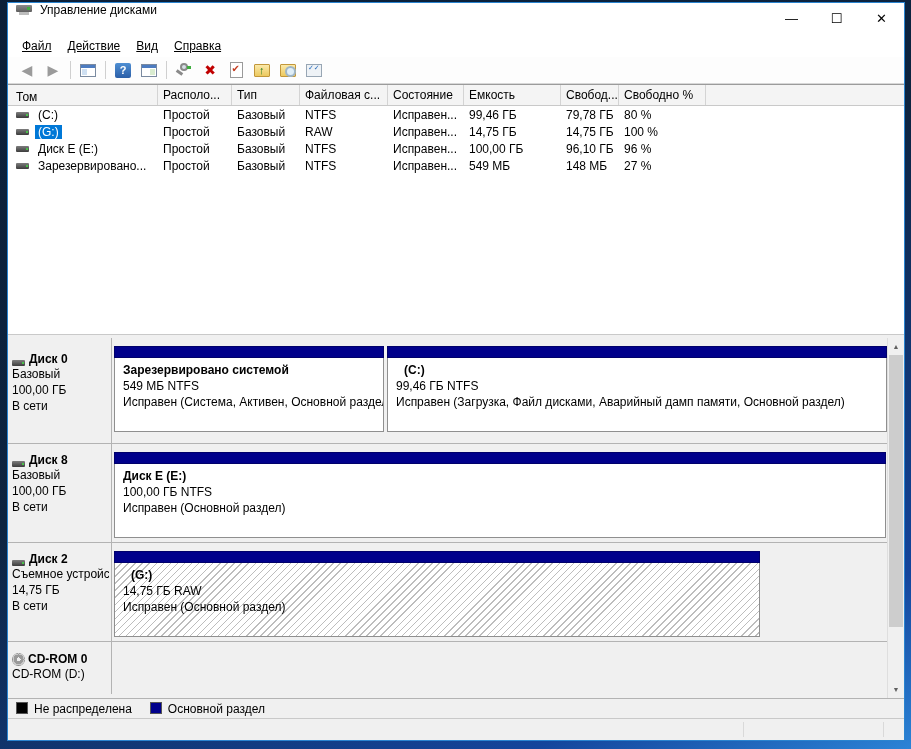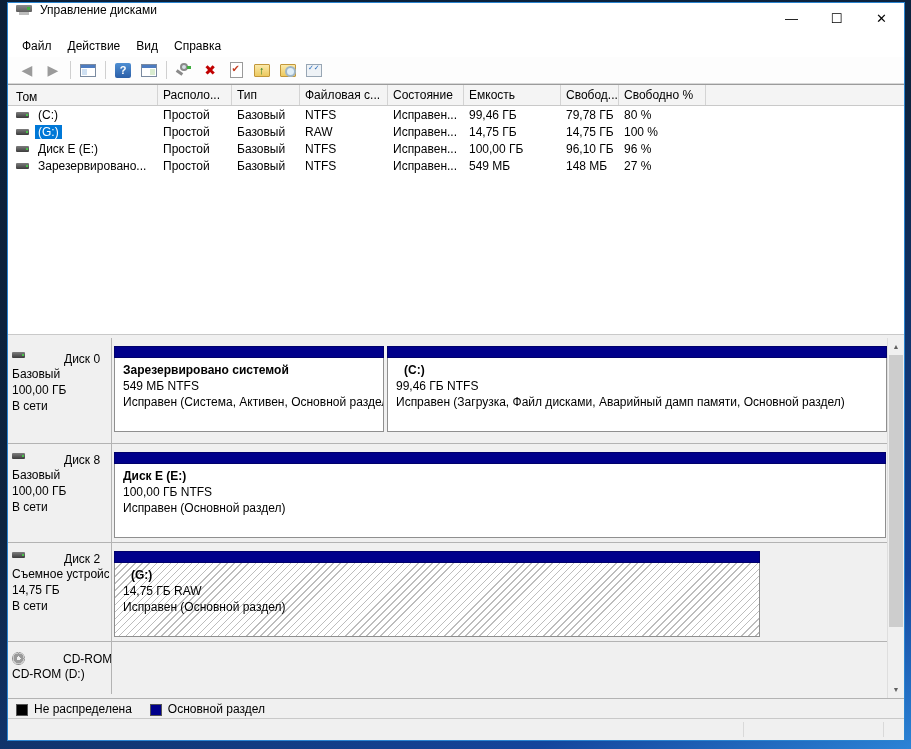--- a/index.html
+++ b/index.html
@@ -19,21 +19,21 @@
   .titlebar { height:31px; background:#fff; display:flex; align-items:flex-start; flex:0 0 auto; }
   .title-icon { width:18px; height:14px; margin:0 6px 0 8px; position:relative; }
   .title-icon .tower { position:absolute; left:0; top:2px; width:16px; height:7px; background:linear-gradient(#8b8b8b,#5f5f5f); border-radius:1px; }
   .title-icon .tower::after{ content:""; position:absolute; right:2px; top:2px; width:3px; height:3px; background:#3fae3f; }
   .title-icon .base { position:absolute; left:3px; top:9px; width:10px; height:3px; background:#bdbdbd; }
   .title-text { font-size:12px; }
   .caption-buttons { margin-left:auto; display:flex; height:100%; }
   .caption-btn { width:45px; height:100%; display:flex; align-items:center; justify-content:center; font-size:13px; color:#000; cursor:default; }
   
   .menubar { height:23px; display:flex; align-items:center; padding-left:6px; background:#fff; flex:0 0 auto; }
-  .menu-item { padding:3px 8px; }
+  .menu-item { padding:3px 8px;text-decoration:underline; }
   
   .toolbar { height:27px; display:flex; align-items:center; padding-left:6px; background:#fdfdfd; border-bottom:1px solid #d7d7d7; flex:0 0 auto; }
   .tb-btn { width:24px; height:22px; display:flex; align-items:center; justify-content:center; margin:0 1px; }
   .tb-sep { width:1px; height:18px; background:#d0d0d0; margin:0 4px; }
   .nav-arrow { font-size:14px; color:#9b9b9b; text-shadow:0 1px 0 #fff; }
   .win-ico { width:16px; height:13px; border:1px solid #7a8aa0; background:#fff; position:relative; }
   .win-ico::before { content:""; position:absolute; left:0; top:0; right:0; height:3px; background:#4d7cc0; }
   .win-ico.left::after  { content:""; position:absolute; left:1px; top:4px; width:5px; bottom:1px; background:#cfe0f2; }
   .win-ico.right::after { content:""; position:absolute; right:1px; top:4px; width:5px; bottom:1px; background:#d9ecd0; }
   .help-ico { width:16px; height:15px; background:linear-gradient(#4f8fd3,#2b5fa8); color:#fff; font-weight:bold; font-size:11px; display:flex; align-items:center; justify-content:center; border-radius:2px; }
@@ -66,41 +66,41 @@
   
   .splitter { height:4px; background:#f0f0f0; border-top:1px solid #c9c9c9; flex:0 0 auto; }
   
   .diskview { flex:1 1 auto; background:#f0f0f0; display:flex; min-height:0; }
   .disk-rows { flex:1 1 auto; min-width:0; }
   .disk-row { display:flex; border-bottom:1px solid #b3b3b3; height:99px; }
   .disk-row.first { height:106px; }
   .disk-row.cdrom { height:52px; border-bottom:none; }
   .disk-label { width:104px; flex:0 0 auto; border-right:1px solid #b3b3b3; padding:9px 2px 0 4px; overflow:hidden; }
   .disk-row.first .disk-label { padding-top:14px; }
-  .disk-name { font-weight:normal; display:flex; align-items:flex-start; white-space:nowrap;gap:35px; }
+  .disk-name { font-weight:bold; display:flex; align-items:flex-end; white-space:nowrap; }
   .disk-name .drive-ico { margin-right:4px; }
   .disk-sub { line-height:16px; white-space:nowrap; overflow:hidden; }
   .cd-ico { width:13px; height:13px; border-radius:50%; background:radial-gradient(circle at 50% 50%, #f0f0f0 0 2px, #9a9a9a 2px 5px, #c9c9c9 5px 6px, #8a8a8a 6px); margin-right:3px; flex:0 0 auto; }
   .part-area { flex:1 1 auto; padding:8px 0 0 2px; display:flex; gap:3px; min-width:0; }
   .part { flex:0 0 auto; }
   .part-bar { height:12px; background:#00008b; border:1px solid #00006a; }
   .part-body { height:74px; background:#fff; border:1px solid #8f8f8f; border-top:none; padding:4px 8px 0 8px; overflow:hidden; }
   .part-body.hatched {
     background:repeating-linear-gradient(135deg,#ffffff 0 4px,#bdbdbd 4px 5px);
   }
   .part-name { font-weight:bold; line-height:16px; white-space:nowrap; }
   .part-line { line-height:16px; white-space:nowrap; }
   
   .vscroll { width:17px; flex:0 0 auto; background:#f0f0f0; border-left:1px solid #dedede; display:flex; flex-direction:column; }
   .vs-arrow { height:17px; display:flex; align-items:center; justify-content:center; font-size:7px; color:#606060; }
   .vs-track { flex:1 1 auto; position:relative; }
   .vs-thumb { position:absolute; left:1px; right:1px; top:0; height:272px; background:#cdcdcd; }
   
   .legend { height:20px; background:#f0f0f0; border-top:1px solid #b3b3b3; display:flex; align-items:center; padding-left:8px; flex:0 0 auto; gap:6px; }
-  .legend-item { display:flex; align-items:flex-end; gap:6px; margin-right:12px; }
+  .legend-item { display:flex; align-items:flex-start; gap:6px; margin-right:12px; }
   .legend-swatch { width:12px; height:12px; border:1px solid #555; }
   
   .statusbar { height:22px; background:#f0f0f0; border-top:1px solid #c9c9c9; position:relative; flex:0 0 auto; }
   .sb-sep { position:absolute; top:3px; bottom:3px; width:1px; background:#d9d9d9; }
 </style>
 </head>
 <body>
 
 <div class="window">
 

